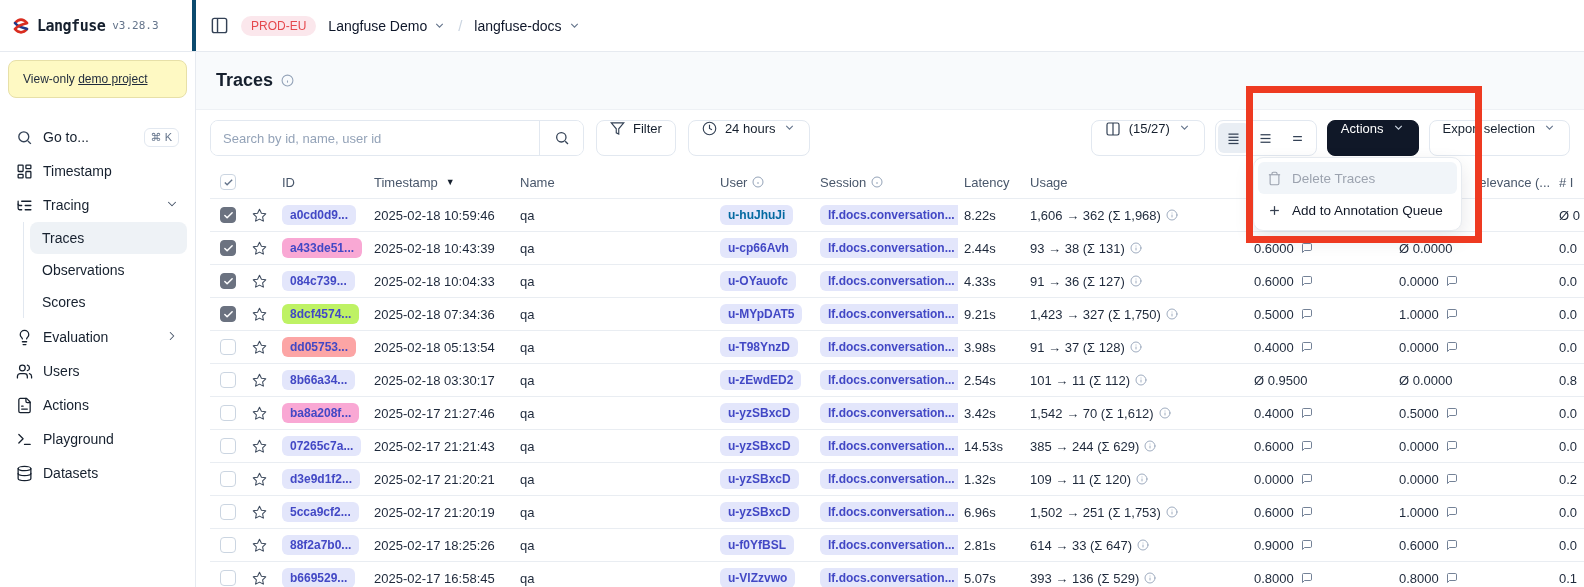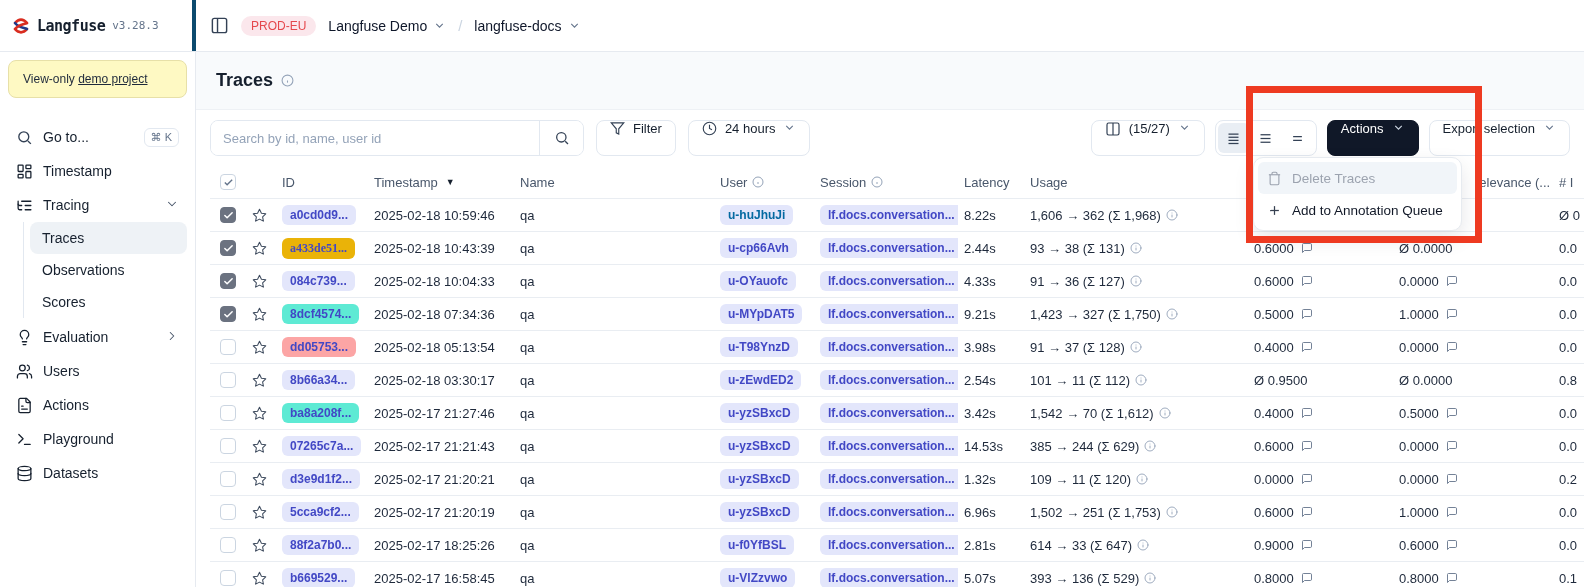--- a/index.html
+++ b/index.html
@@ -462,21 +462,21 @@
                 </span>
               </div>
               <div class="td">
                 <span class="star">
                   <svg width="15" height="15" viewBox="0 0 24 24" fill="none" stroke="currentColor" stroke-width="1.7" stroke-linejoin="round">
                     <polygon points="12 2 15.09 8.26 22 9.27 17 14.14 18.18 21.02 12 17.77 5.82 21.02 7 14.14 2 9.27 8.91 8.26 12 2"></polygon>
                   </svg>
                 </span>
               </div>
               <div class="td c-id">
-                <span class="pill" style="background: #eab308; color: rgb(66, 72, 197); font-family: Liberation Serif, serif;">a433de51...</span>
+                <span class="pill" style="background: #f9a8d4; color: rgb(66, 72, 197);">a433de51...</span>
               </div>
               <div class="td c-ts">2025-02-18 10:43:39</div>
               <div class="td c-name">qa</div>
               <div class="td">
                 <span class="pill" style="background: rgb(227, 230, 251); color: rgb(66, 72, 197);">u-cp66Avh</span>
               </div>
               <div class="td">
                 <span class="pill" style="background: rgb(227, 230, 251); color: rgb(66, 72, 197);">lf.docs.conversation...</span>
               </div>
               <div class="td c-lat">2.44s</div>
@@ -569,21 +569,21 @@
                 </span>
               </div>
               <div class="td">
                 <span class="star">
                   <svg width="15" height="15" viewBox="0 0 24 24" fill="none" stroke="currentColor" stroke-width="1.7" stroke-linejoin="round">
                     <polygon points="12 2 15.09 8.26 22 9.27 17 14.14 18.18 21.02 12 17.77 5.82 21.02 7 14.14 2 9.27 8.91 8.26 12 2"></polygon>
                   </svg>
                 </span>
               </div>
               <div class="td c-id">
-                <span class="pill" style="background: #5eead4; color: rgb(66, 72, 197);">8dcf4574...</span>
+                <span class="pill" style="background: #bef264; color: rgb(66, 72, 197);">8dcf4574...</span>
               </div>
               <div class="td c-ts">2025-02-18 07:34:36</div>
               <div class="td c-name">qa</div>
               <div class="td">
                 <span class="pill" style="background: rgb(227, 230, 251); color: rgb(66, 72, 197);">u-MYpDAT5</span>
               </div>
               <div class="td">
                 <span class="pill" style="background: rgb(227, 230, 251); color: rgb(66, 72, 197);">lf.docs.conversation...</span>
               </div>
               <div class="td c-lat">9.21s</div>
@@ -715,21 +715,21 @@
                 <span class="cb"></span>
               </div>
               <div class="td">
                 <span class="star">
                   <svg width="15" height="15" viewBox="0 0 24 24" fill="none" stroke="currentColor" stroke-width="1.7" stroke-linejoin="round">
                     <polygon points="12 2 15.09 8.26 22 9.27 17 14.14 18.18 21.02 12 17.77 5.82 21.02 7 14.14 2 9.27 8.91 8.26 12 2"></polygon>
                   </svg>
                 </span>
               </div>
               <div class="td c-id">
-                <span class="pill" style="background: #5eead4; color: rgb(66, 72, 197);">ba8a208f...</span>
+                <span class="pill" style="background: #f9a8d4; color: rgb(66, 72, 197);">ba8a208f...</span>
               </div>
               <div class="td c-ts">2025-02-17 21:27:46</div>
               <div class="td c-name">qa</div>
               <div class="td">
                 <span class="pill" style="background: rgb(227, 230, 251); color: rgb(66, 72, 197);">u-yzSBxcD</span>
               </div>
               <div class="td">
                 <span class="pill" style="background: rgb(227, 230, 251); color: rgb(66, 72, 197);">lf.docs.conversation...</span>
               </div>
               <div class="td c-lat">3.42s</div>

